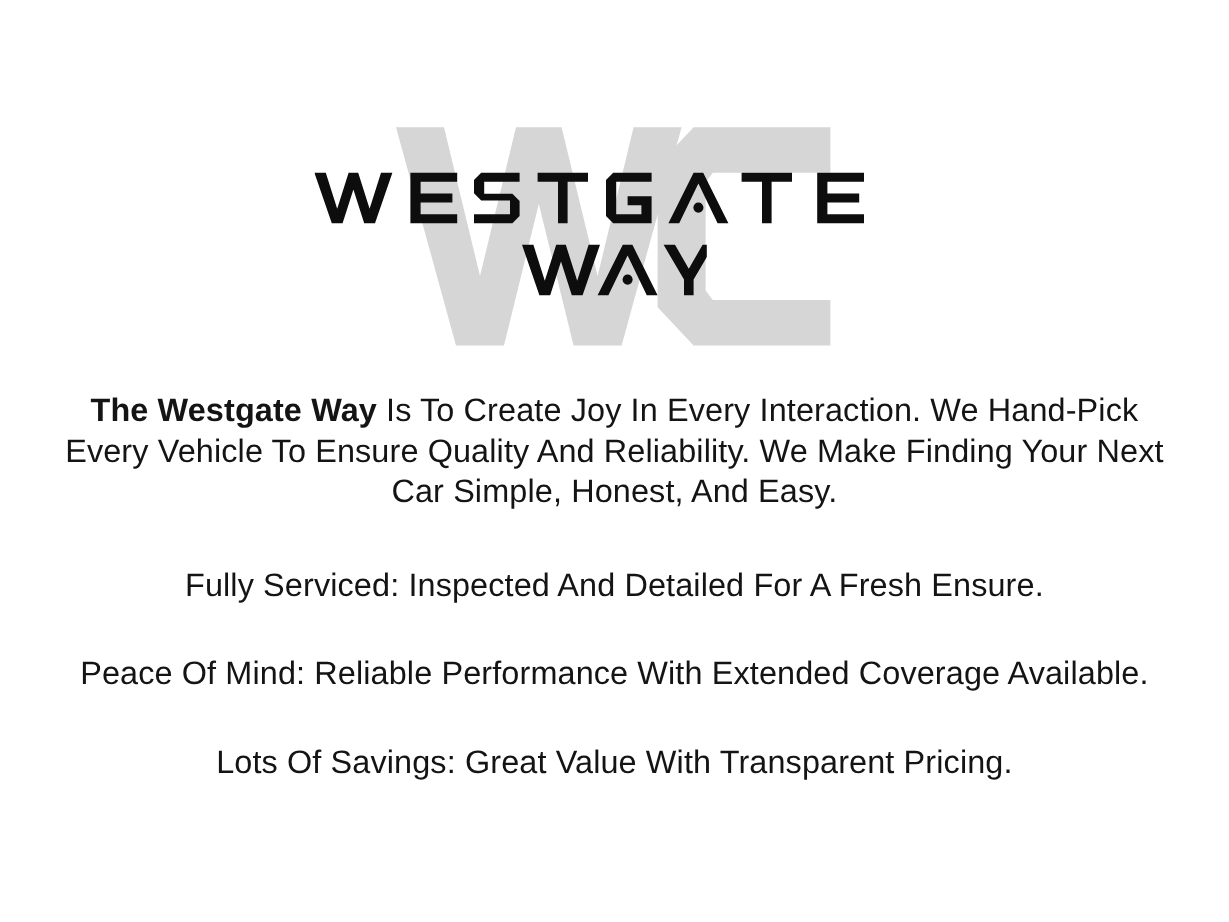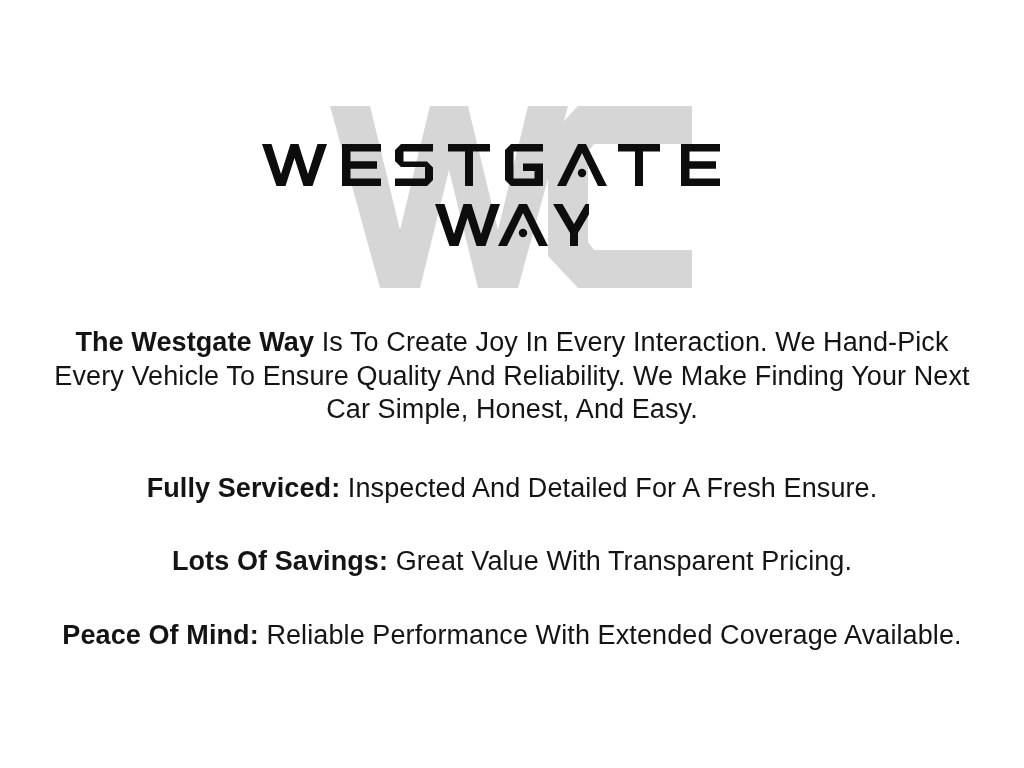--- a/index.html
+++ b/index.html
@@ -95,21 +95,21 @@
     font-size: 27px;
     line-height: 33.5px;
     letter-spacing: 0.1px;
     font-weight: 400;
     color: #141414;
   }
   .feature-1 { margin-top: 45px; }
   .feature-2 { margin-top: 40px; }
   .feature-3 { margin-top: 40px; }
   .feature .label {
-    font-weight: 700;
+    font-weight: 400;
   }
 </style>
 </head>
 <body>
 
 <div class="page">
 
   <div class="logo-block">
 
     <div class="watermark">
@@ -173,19 +173,19 @@
 
     </div>
   </div>
 
   <div class="copy">
 
     <p class="intro"><span class="lead">The Westgate Way</span><span> Is To Create Joy In Every Interaction. We Hand-Pick Every Vehicle To Ensure Quality And Reliability. We Make Finding Your Next Car Simple, Honest, And Easy.</span></p>
 
     <p class="feature feature-1"><span class="label">Fully Serviced:</span><span> Inspected And Detailed For A Fresh Ensure.</span></p>
 
+    <p class="feature feature-3"><span class="label">Peace Of Mind:</span><span> Reliable Performance With Extended Coverage Available.</span></p>
+
     <p class="feature feature-2"><span class="label">Lots Of Savings:</span><span> Great Value With Transparent Pricing.</span></p>
-
-    <p class="feature feature-3"><span class="label">Peace Of Mind:</span><span> Reliable Performance With Extended Coverage Available.</span></p>
 
   </div>
 
 </div>
 
 </body></html>

